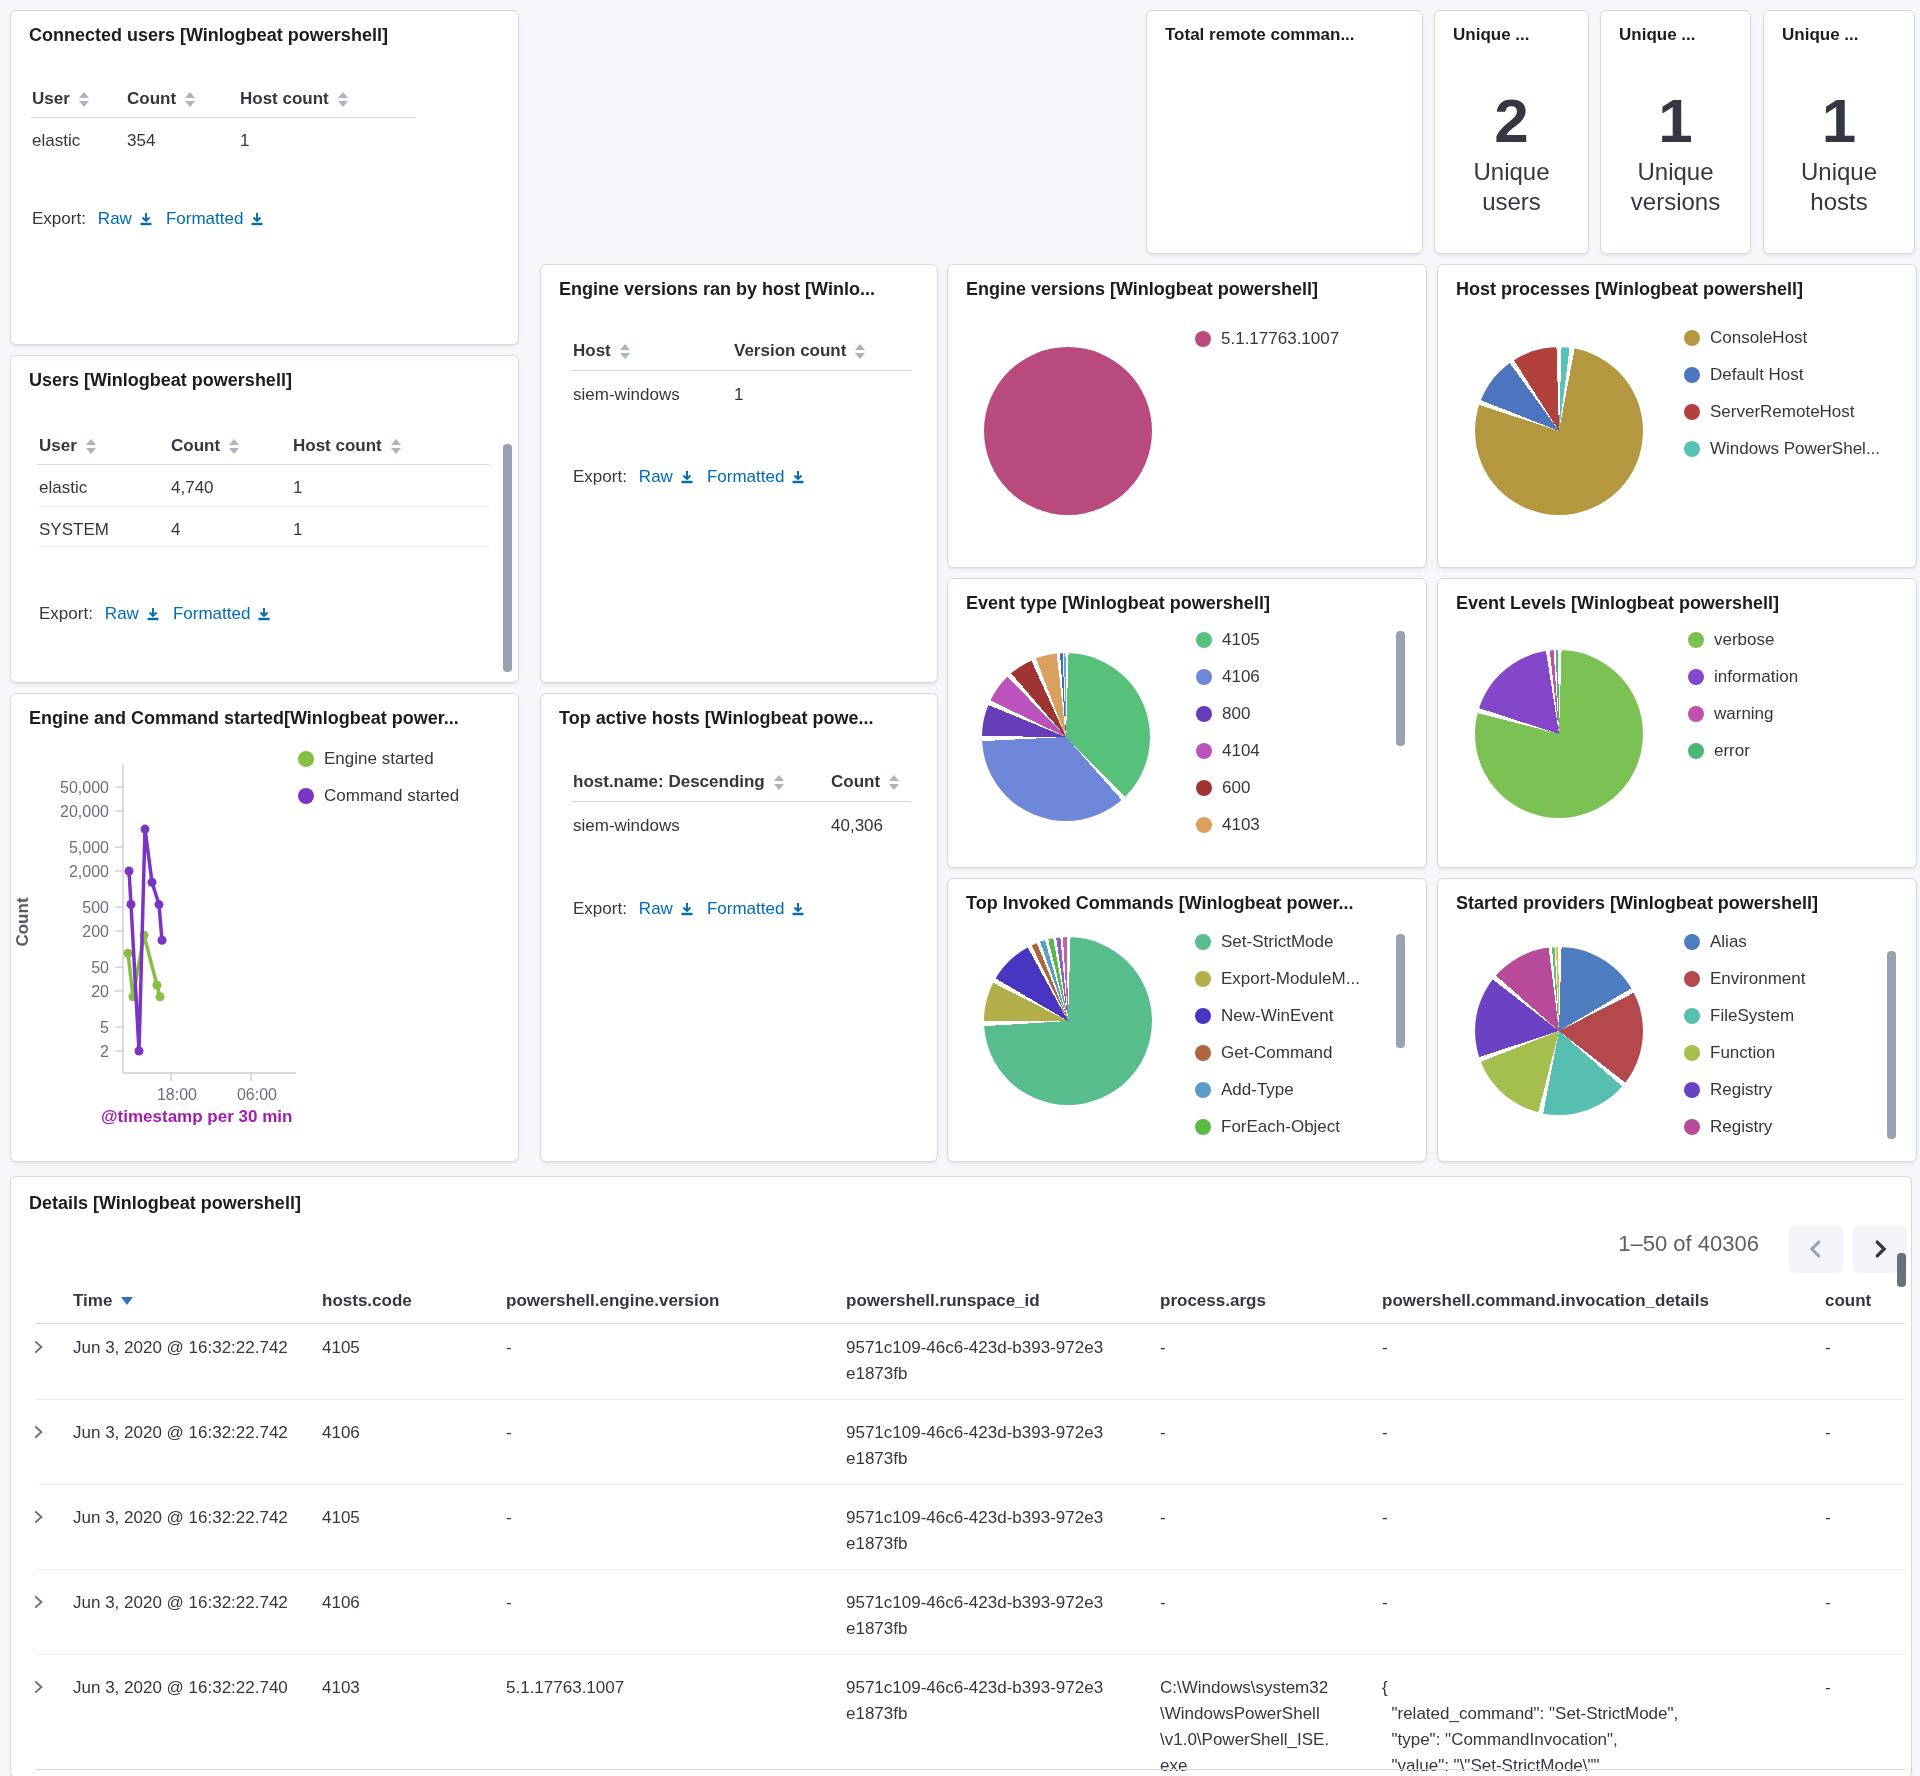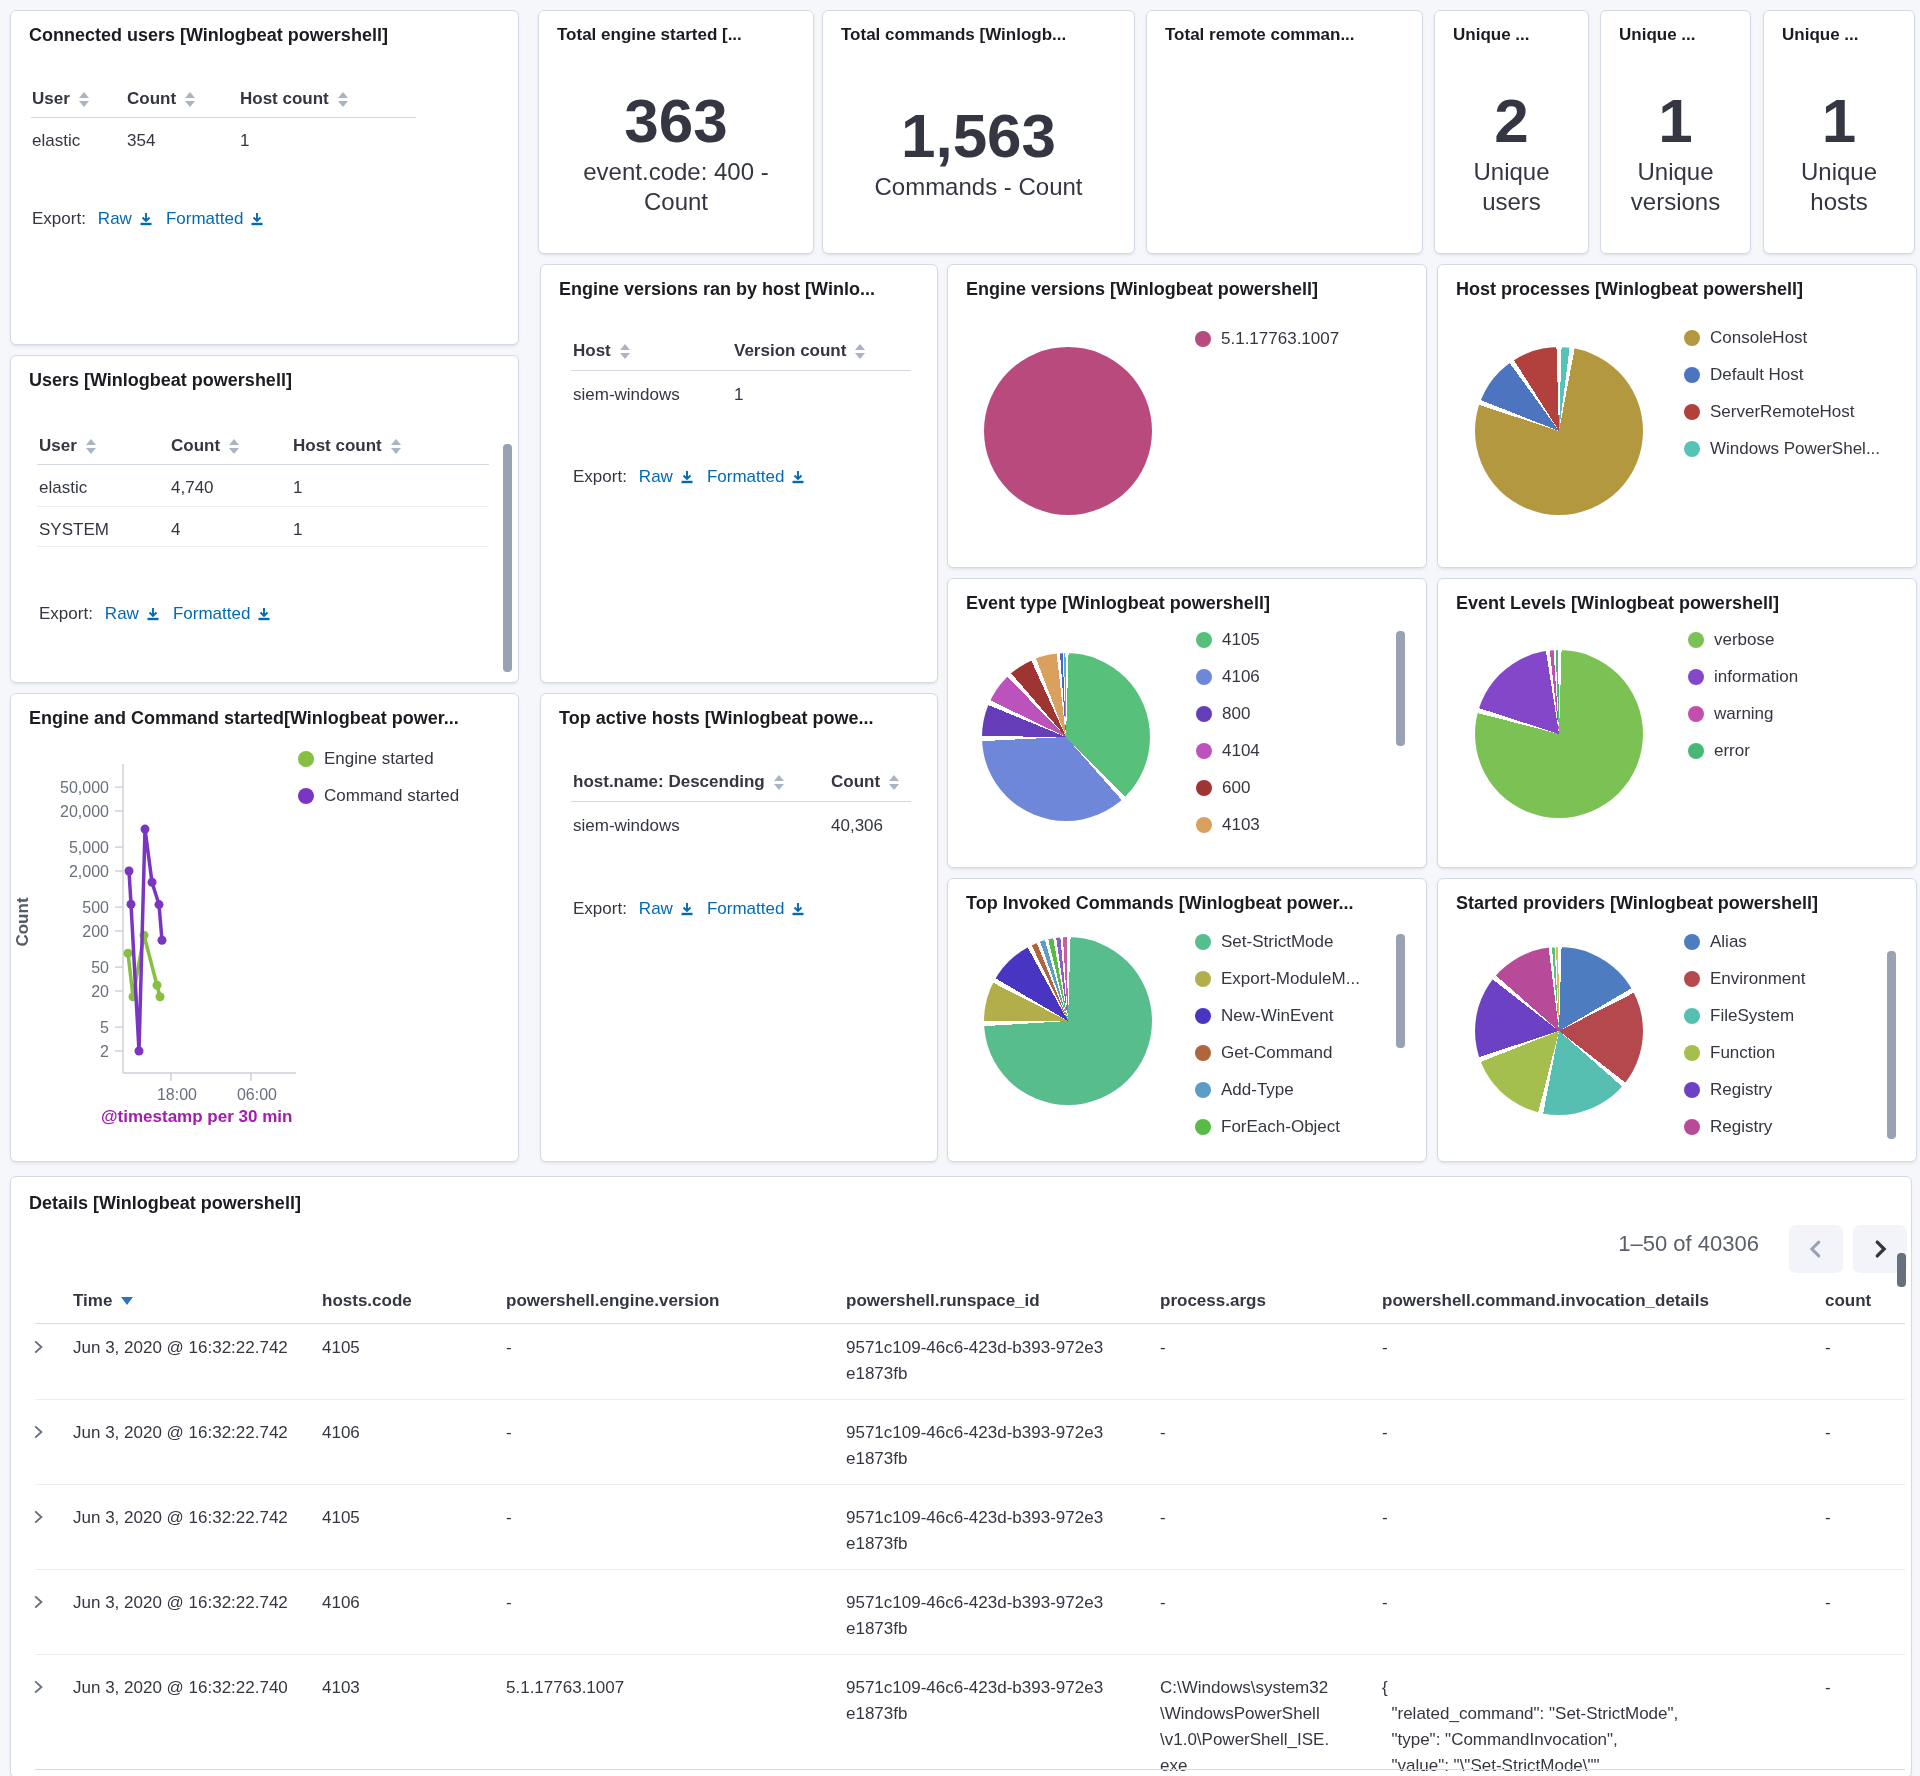--- a/index.html
+++ b/index.html
@@ -79,34 +79,20 @@
       <a class="lnk">
           <span>Formatted</span>
           <svg width="16" height="16" viewBox="0 0 16 16">
             <path d="M8 2v7M4.5 6.5L8 10l3.5-3.5" stroke="#006bb4" stroke-width="1.9" fill="none"></path>
             <path d="M2.5 13h11" stroke="#006bb4" stroke-width="2.4"></path>
           </svg>
         </a>
     </div>
   </section>
 
-  <section class="panel" style="left:538px;top:10px;width:274px;height:242px">
-    <div class="ptitle" style="font-size:17px">Total engine started [...</div>
-    <div class="metric-body">
-        <div class="metric-num">363</div>
-    <div class="metric-label" style="width:195px">event.code: 400 - Count</div>
-      </div>
-  </section>
-  <section class="panel" style="left:822px;top:10px;width:311px;height:242px">
-    <div class="ptitle" style="font-size:17px">Total commands [Winlogb...</div>
-    <div class="metric-body">
-        <div class="metric-num">1,563</div>
-    <div class="metric-label" style="width:260px">Commands - Count</div>
-      </div>
-  </section>
   <section class="panel" style="left:1146px;top:10px;width:275px;height:242px">
     <div class="ptitle" style="font-size:17px">Total remote comman...</div>
   </section>
   <section class="panel" style="left:1434px;top:10px;width:153px;height:242px">
     <div class="ptitle" style="font-size:17px">Unique ...</div>
     <div class="metric-body">
         <div class="metric-num">2</div>
     <div class="metric-label" style="width:100px">Unique users</div>
       </div>
   </section>

